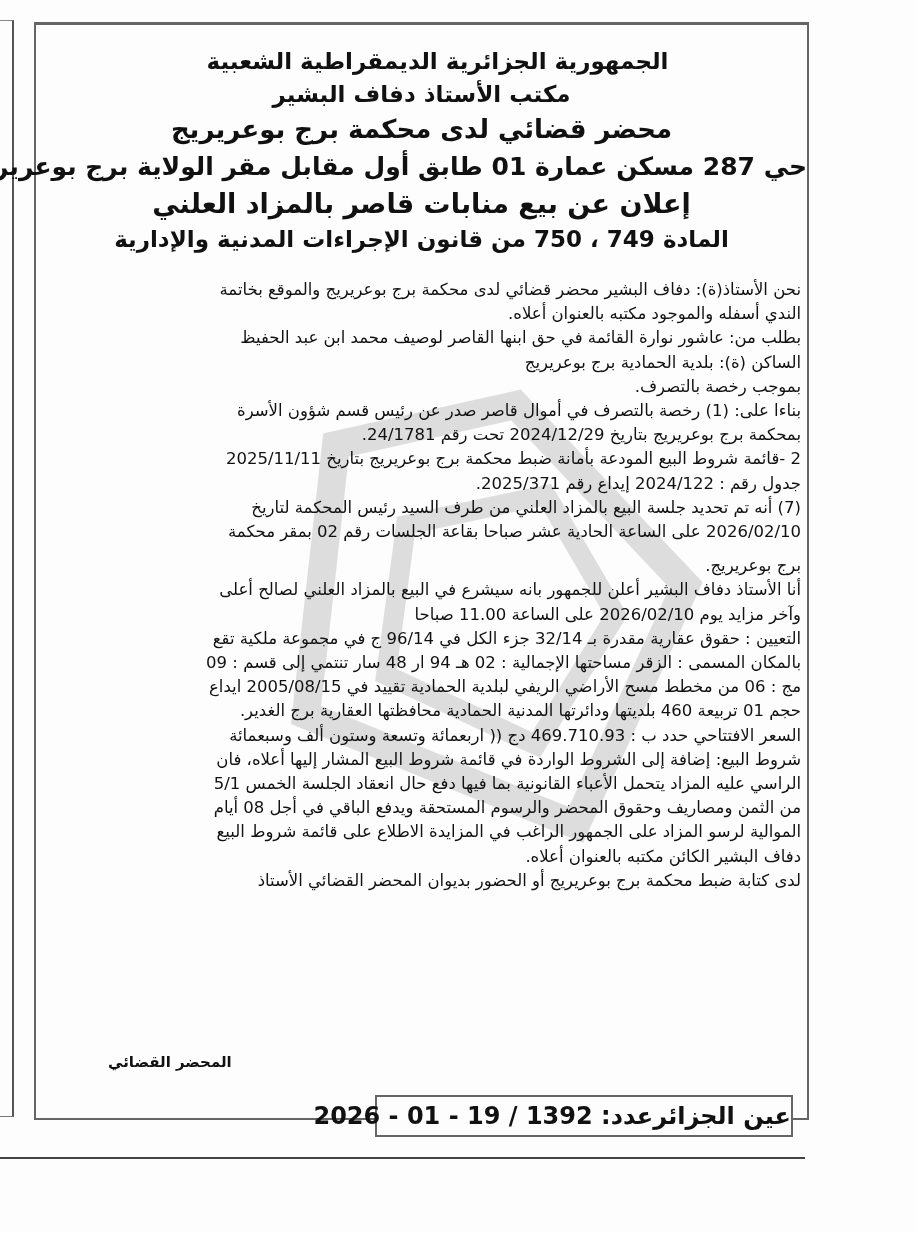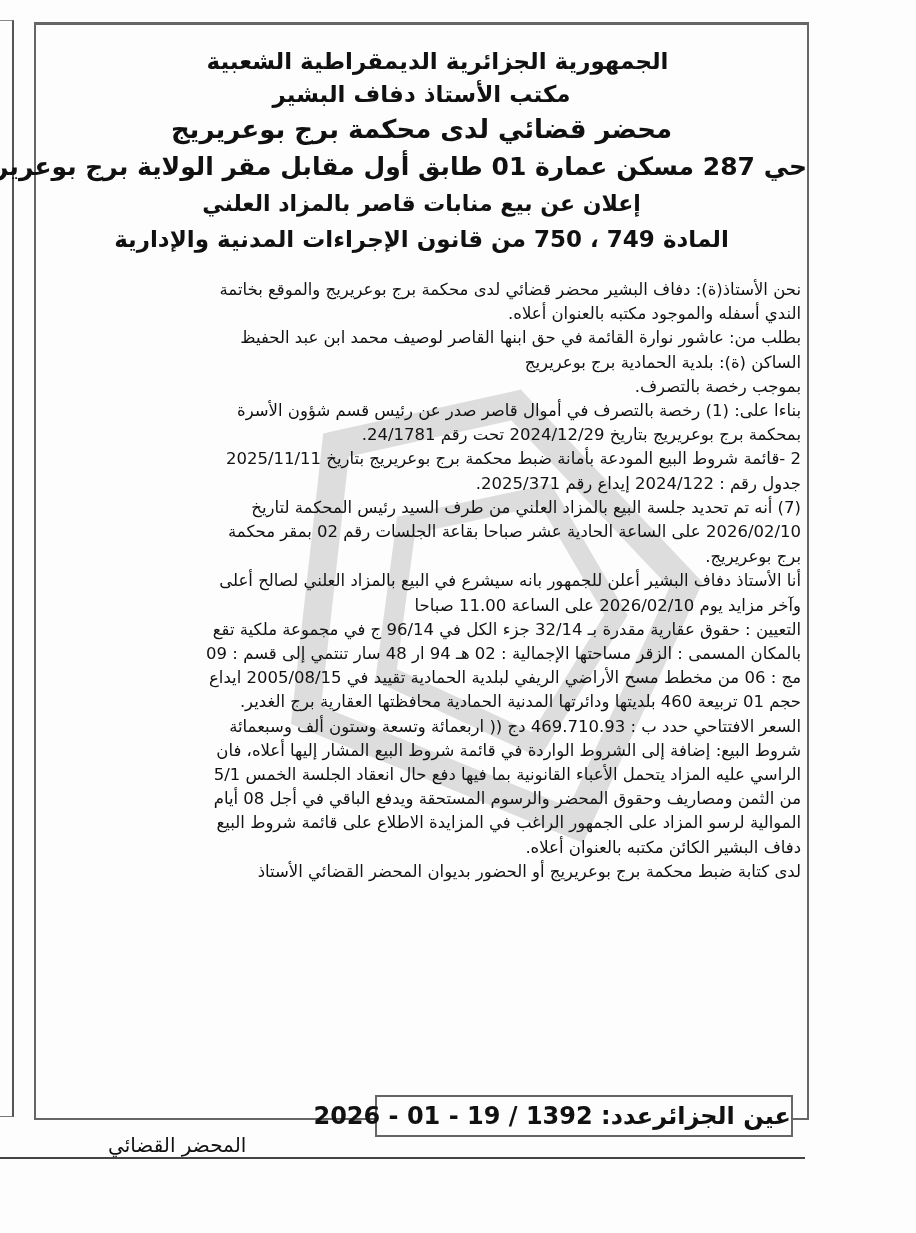--- a/index.html
+++ b/index.html
@@ -18,30 +18,30 @@
   }
   .header {
     position:absolute; left:0; right:0; top:20px; text-align:center; direction:rtl;
     font-weight:bold;
   }
   .header .h { display:block; white-space:nowrap; }
   .h1 { font-size:23px; line-height:33px;padding-left:32px; }
   .h2 { font-size:23px; line-height:33px; }
   .h3 { font-size:26px; line-height:36px; }
   .h4 { font-size:25px; line-height:40px; }
-  .h5 { font-size:22px; line-height:33px;text-align:center; }
+  .h5 { font-size:27px; line-height:33px;text-align:center; }
   .h6 { font-size:23px; line-height:38px; }
   .body-text {
     position:absolute; left:0; right:4px; top:253px;
     direction:rtl; text-align:right; font-size:16.5px; line-height:24.2px;
     padding-right:2px;
   }
   .body-text .ln { display:block; white-space:nowrap;padding-left:32px; }
   .signature {
-    position:absolute; left:72px; top:1108px; font-weight:normal; font-size:20px;
+    position:absolute; left:72px; top:1028px; font-weight:bold; font-size:15px;
     direction:rtl;
   }
   .seal {
     position:absolute; left:375px; top:1095px; width:418px; height:42px;
     border:2px solid #666; box-sizing:border-box; background:#fdfdfd;
     direction:rtl; text-align:right; font-weight:bold; font-size:24px; line-height:38px;
     white-space:nowrap;
   }
   .divider {
     position:absolute; left:0; top:1157px; width:805px; height:0; border-top:2px solid #444;
@@ -76,21 +76,21 @@
     <span class="ln">الندي أسفله والموجود مكتبه بالعنوان أعلاه.</span>
     <span class="ln">بطلب من: عاشور نوارة القائمة في حق ابنها القاصر لوصيف محمد ابن عبد الحفيظ</span>
     <span class="ln">الساكن (ة): بلدية الحمادية برج بوعريريج</span>
     <span class="ln">بموجب رخصة بالتصرف.</span>
     <span class="ln">بناءا على: (1) رخصة بالتصرف في أموال قاصر صدر عن رئيس قسم شؤون الأسرة</span>
     <span class="ln">بمحكمة برج بوعريريج بتاريخ 2024/12/29 تحت رقم 24/1781.</span>
     <span class="ln">2 -قائمة شروط البيع المودعة بأمانة ضبط محكمة برج بوعريريج بتاريخ 2025/11/11</span>
     <span class="ln">جدول رقم : 2024/122 إيداع رقم 2025/371.</span>
     <span class="ln">(7) أنه تم تحديد جلسة البيع بالمزاد العلني من طرف السيد رئيس المحكمة لتاريخ</span>
     <span class="ln">2026/02/10 على الساعة الحادية عشر صباحا بقاعة الجلسات رقم 02 بمقر محكمة</span>
-    <span class="ln" style="margin-top:1px">برج بوعريريج.</span>
+    <span class="ln" style="margin-top:10px">برج بوعريريج.</span>
     <span class="ln">أنا الأستاذ دفاف البشير أعلن للجمهور بانه سيشرع في البيع بالمزاد العلني لصالح أعلى</span>
     <span class="ln">وآخر مزايد يوم 2026/02/10 على الساعة 11.00 صباحا</span>
     <span class="ln">التعيين : حقوق عقارية مقدرة بـ 32/14 جزء الكل في 96/14 ج في مجموعة ملكية تقع</span>
     <span class="ln">بالمكان المسمى : الزقر مساحتها الإجمالية : 02 هـ 94 ار 48 سار تنتمي إلى قسم : 09</span>
     <span class="ln">مج : 06 من مخطط مسح الأراضي الريفي لبلدية الحمادية تقييد في 2005/08/15 ايداع</span>
     <span class="ln">حجم 01 تربيعة 460 بلديتها ودائرتها المدنية الحمادية محافظتها العقارية برج الغدير.</span>
     <span class="ln">السعر الافتتاحي حدد ب : 469.710.93 دج (( اربعمائة وتسعة وستون ألف وسبعمائة</span>
     <span class="ln">شروط البيع: إضافة إلى الشروط الواردة في قائمة شروط البيع المشار إليها أعلاه، فان</span>
     <span class="ln">الراسي عليه المزاد يتحمل الأعباء القانونية بما فيها دفع حال انعقاد الجلسة الخمس 5/1</span>
     <span class="ln">من الثمن ومصاريف وحقوق المحضر والرسوم المستحقة ويدفع الباقي في أجل 08 أيام</span>

